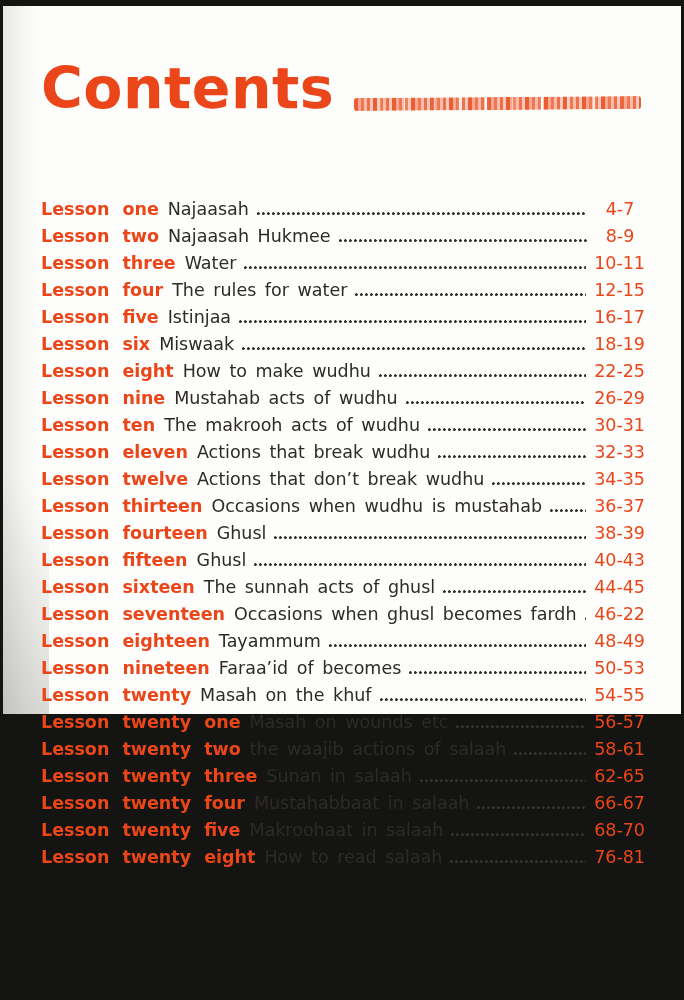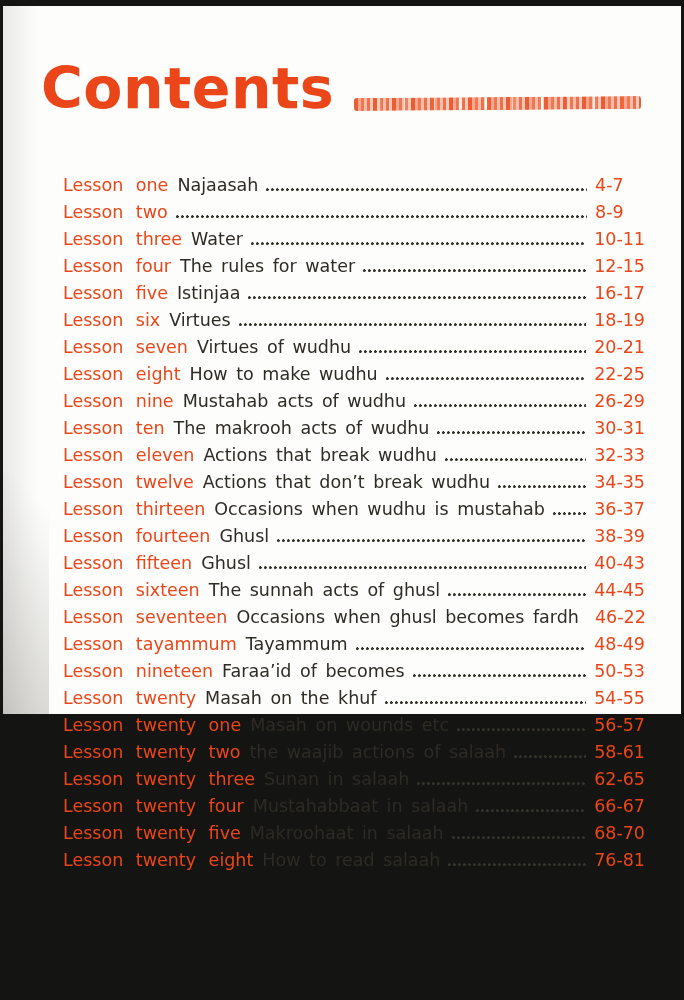--- a/index.html
+++ b/index.html
@@ -37,36 +37,36 @@
       repeating-linear-gradient(90deg,
         rgba(234,70,25,0.28) 0 23px, rgba(234,70,25,0.0) 23px 27px),
       repeating-linear-gradient(90deg,
         rgba(234,75,28,0.85) 0 4px, rgba(244,140,100,0.40) 4px 7px,
         rgba(234,75,28,0.65) 7px 10px, rgba(248,172,140,0.22) 10px 13px,
         rgba(238,95,50,0.78) 13px 16px, rgba(255,255,255,0) 16px 19px);
   }
   .toc { margin-top:58px; }
   .toc-row { display:flex; align-items:baseline; height:27px; font-size:17.5px; }
   .lesson-label {
-    font-weight:normal; color:var(--accent);
-    word-spacing:7px; white-space:pre; flex:0 0 auto;margin-left:22px;
+    font-weight:bold; color:var(--accent);
+    word-spacing:7px; white-space:pre; flex:0 0 auto;
   }
   .entry-title {
     color:var(--ink); margin-left:9px; word-spacing:3px;
     white-space:pre; flex:0 1 auto;
   }
   .leader {
     flex:1 1 0; min-width:0; height:3px; margin:0 8px;
     background-image:radial-gradient(circle at 1.4px 1.6px, var(--dots) 1.15px, rgba(0,0,0,0) 1.6px);
     background-size:5px 3px; background-repeat:repeat-x;
     background-position:left bottom;
   }
   .page-range {
-    color:var(--accent); min-width:50px; text-align:left;
-    white-space:nowrap; flex:0 0 auto;
+    color:var(--accent); min-width:50px; text-align:center;
+    white-space:nowrap; flex:0 0 auto;margin-top:24px;
   }
 </style>
 </head>
 <body style="--accent: #ea4619; --ink: #2e2b25; --paper: #fdfdfb; --dots: #36332c;">
 
 <div class="page">
   <div class="shade-left"></div>
   <div class="shade-corner"></div>
   <div class="content">
     <div class="header">
@@ -75,20 +75,21 @@
     </div>
     <div class="toc">
         <div class="toc-row">
     <span class="lesson-label">Lesson one</span>
     <span class="entry-title">Najaasah</span>
     <span class="leader"></span>
     <span class="page-range">4-7</span>
   </div>
         <div class="toc-row">
     <span class="lesson-label">Lesson two</span>
+    <span class="entry-title">Najaasah Hukmee</span>
     <span class="leader"></span>
     <span class="page-range">8-9</span>
   </div>
         <div class="toc-row">
     <span class="lesson-label">Lesson three</span>
     <span class="entry-title">Water</span>
     <span class="leader"></span>
     <span class="page-range">10-11</span>
   </div>
         <div class="toc-row">
@@ -98,29 +99,23 @@
     <span class="page-range">12-15</span>
   </div>
         <div class="toc-row">
     <span class="lesson-label">Lesson five</span>
     <span class="entry-title">Istinjaa</span>
     <span class="leader"></span>
     <span class="page-range">16-17</span>
   </div>
         <div class="toc-row">
     <span class="lesson-label">Lesson six</span>
-    <span class="entry-title">Virtues</span>
+    <span class="entry-title">Miswaak</span>
     <span class="leader"></span>
     <span class="page-range">18-19</span>
-  </div>
-        <div class="toc-row">
-    <span class="lesson-label">Lesson seven</span>
-    <span class="entry-title">Virtues of wudhu</span>
-    <span class="leader"></span>
-    <span class="page-range">20-21</span>
   </div>
         <div class="toc-row">
     <span class="lesson-label">Lesson eight</span>
     <span class="entry-title">How to make wudhu</span>
     <span class="leader"></span>
     <span class="page-range">22-25</span>
   </div>
         <div class="toc-row">
     <span class="lesson-label">Lesson nine</span>
     <span class="entry-title">Mustahab acts of wudhu</span>
@@ -169,21 +164,21 @@
     <span class="leader"></span>
     <span class="page-range">44-45</span>
   </div>
         <div class="toc-row">
     <span class="lesson-label">Lesson seventeen</span>
     <span class="entry-title">Occasions when ghusl becomes fardh</span>
     <span class="leader"></span>
     <span class="page-range">46-22</span>
   </div>
         <div class="toc-row">
-    <span class="lesson-label">Lesson tayammum</span>
+    <span class="lesson-label">Lesson eighteen</span>
     <span class="entry-title">Tayammum</span>
     <span class="leader"></span>
     <span class="page-range">48-49</span>
   </div>
         <div class="toc-row">
     <span class="lesson-label">Lesson nineteen</span>
     <span class="entry-title">Faraa’id of becomes</span>
     <span class="leader"></span>
     <span class="page-range">50-53</span>
   </div>

